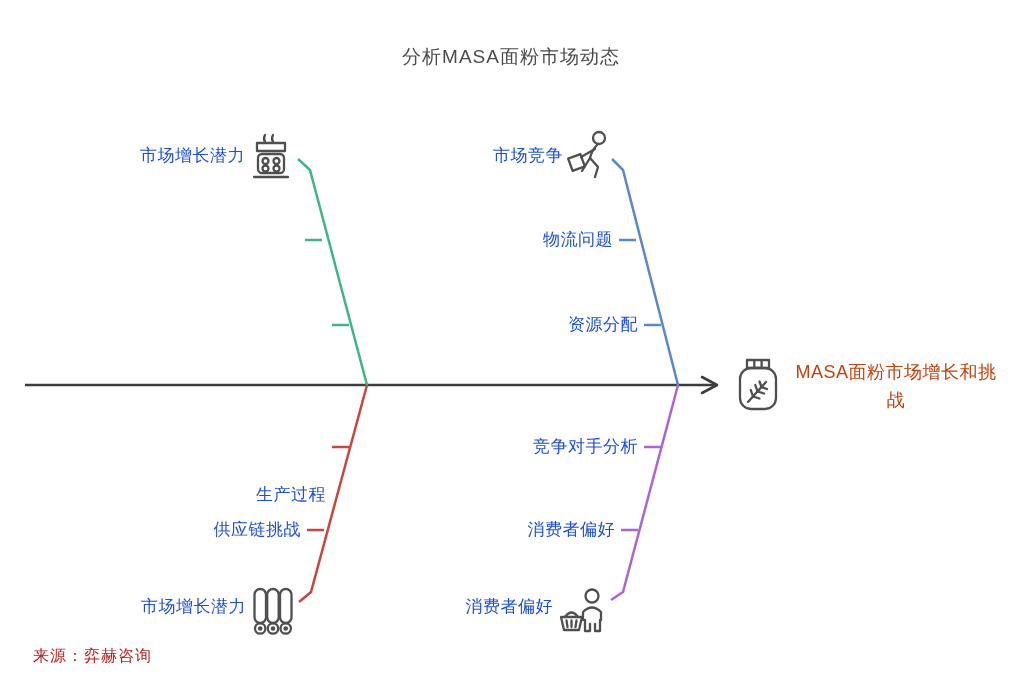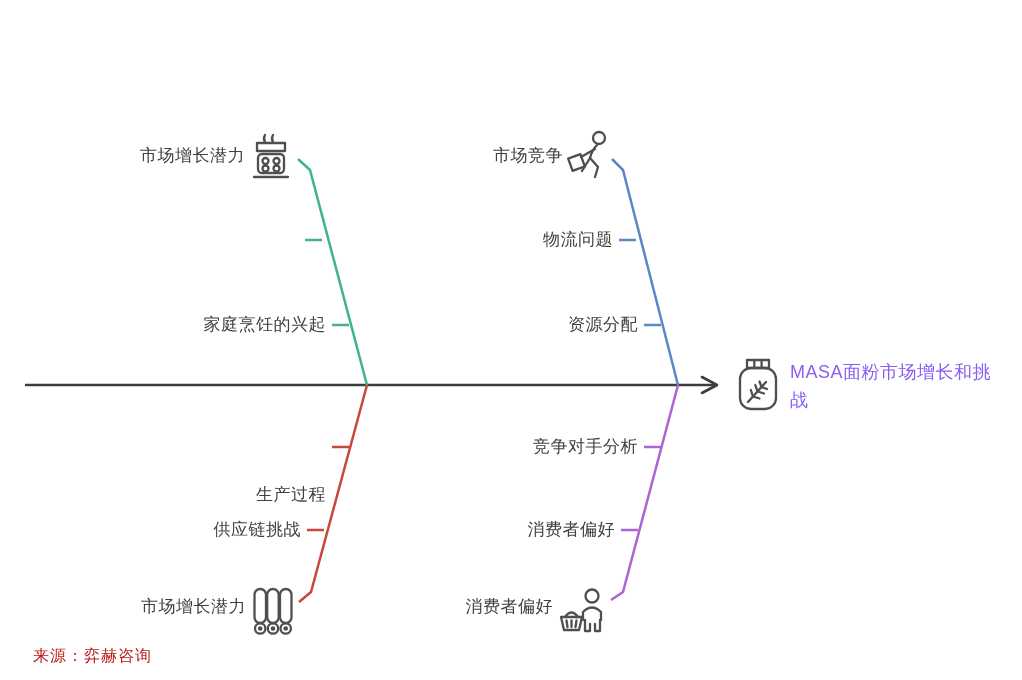--- a/index.html
+++ b/index.html
@@ -7,35 +7,36 @@
     position:relative;width:1022px;height:680px;background:#ffffff;overflow:hidden;
     font-family:"Liberation Sans","DejaVu Sans",sans-serif;color:#4f4f4f;
   }
   .title{
     position:absolute;left:0;top:44px;width:100%;text-align:center;
     font-size:19px;letter-spacing:1px;color:#4a4a4a;
   }
   #skeleton{position:absolute;left:0;top:0;}
   .lbl{
     position:absolute;font-size:17px;line-height:24px;white-space:nowrap;
-    color:#404040;letter-spacing:0.5px;
+    color:#1d4ed8;letter-spacing:0.5px;
   }
   .lbl.r{text-align:right;}
   .icon{position:absolute;}
   .icon svg{display:block;}
   .effect-group{position:absolute;left:790px;top:358px;width:212px;}
-  .effect-label{font-size:18px;line-height:28px;color:#8b5cf6;letter-spacing:0.5px;}
+  .effect-label{font-size:18px;line-height:28px;color:#c2410c;letter-spacing:0.5px;text-align:center;}
   .source{position:absolute;left:33px;top:646px;font-size:16px;color:#b91c1c;letter-spacing:1px;}
   .ink{stroke:#4f4f4f;stroke-width:2.3;fill:none;stroke-linecap:round;stroke-linejoin:round;}
 </style>
 </head>
 <body>
 
 <div id="canvas">
 
+  <div class="title">分析MASA面粉市场动态</div>
 
   <svg id="skeleton" width="1022" height="680" viewBox="0 0 1022 680">
 
     <line x1="25" y1="385" x2="714" y2="385" stroke="#3d3d3d" stroke-width="2.6"></line>
     <polyline points="702,377 717,385 702,393" fill="none" stroke="#3d3d3d" stroke-width="2.6" stroke-linecap="round" stroke-linejoin="round"></polyline>
 
     <polyline points="298,159 310,170 367,385" fill="none" stroke="#3fb586" stroke-width="2.5"></polyline>
     <line x1="305" y1="240" x2="322" y2="240" stroke="#3fb586" stroke-width="2.5"></line>
     <line x1="332" y1="325" x2="349" y2="325" stroke="#3fb586" stroke-width="2.5"></line>
 
@@ -46,21 +47,20 @@
     <polyline points="367,385 311,592 299,602" fill="none" stroke="#c9463d" stroke-width="2.5"></polyline>
     <line x1="332" y1="447" x2="349" y2="447" stroke="#c9463d" stroke-width="2.5"></line>
     <line x1="307" y1="530" x2="324" y2="530" stroke="#c9463d" stroke-width="2.5"></line>
 
     <polyline points="678,385 623,592 611,600" fill="none" stroke="#ab63d6" stroke-width="2.5"></polyline>
     <line x1="644" y1="447" x2="661" y2="447" stroke="#ab63d6" stroke-width="2.5"></line>
     <line x1="621" y1="530" x2="638" y2="530" stroke="#ab63d6" stroke-width="2.5"></line>
   </svg>
 
   <div class="lbl r" style="right:777px;top:144px;">市场增长潜力</div>
-  <div class="lbl r" style="right:696px;top:313px;">家庭烹饪的兴起</div>
 
   <span class="icon" style="left:246px;top:131px;">
     <svg width="50" height="52" viewBox="0 0 50 52">
       <g class="ink">
         <path d="M19,4 q-2,3.5 0,7"></path>
         <path d="M27,4 q-2,3.5 0,7"></path>
         <path d="M11,12 h28 v8 h-28 z"></path>
         <rect x="12" y="23" width="26" height="19" rx="4"></rect>
         <circle cx="19.5" cy="30" r="3"></circle>
           <circle cx="30.5" cy="30" r="3"></circle>

